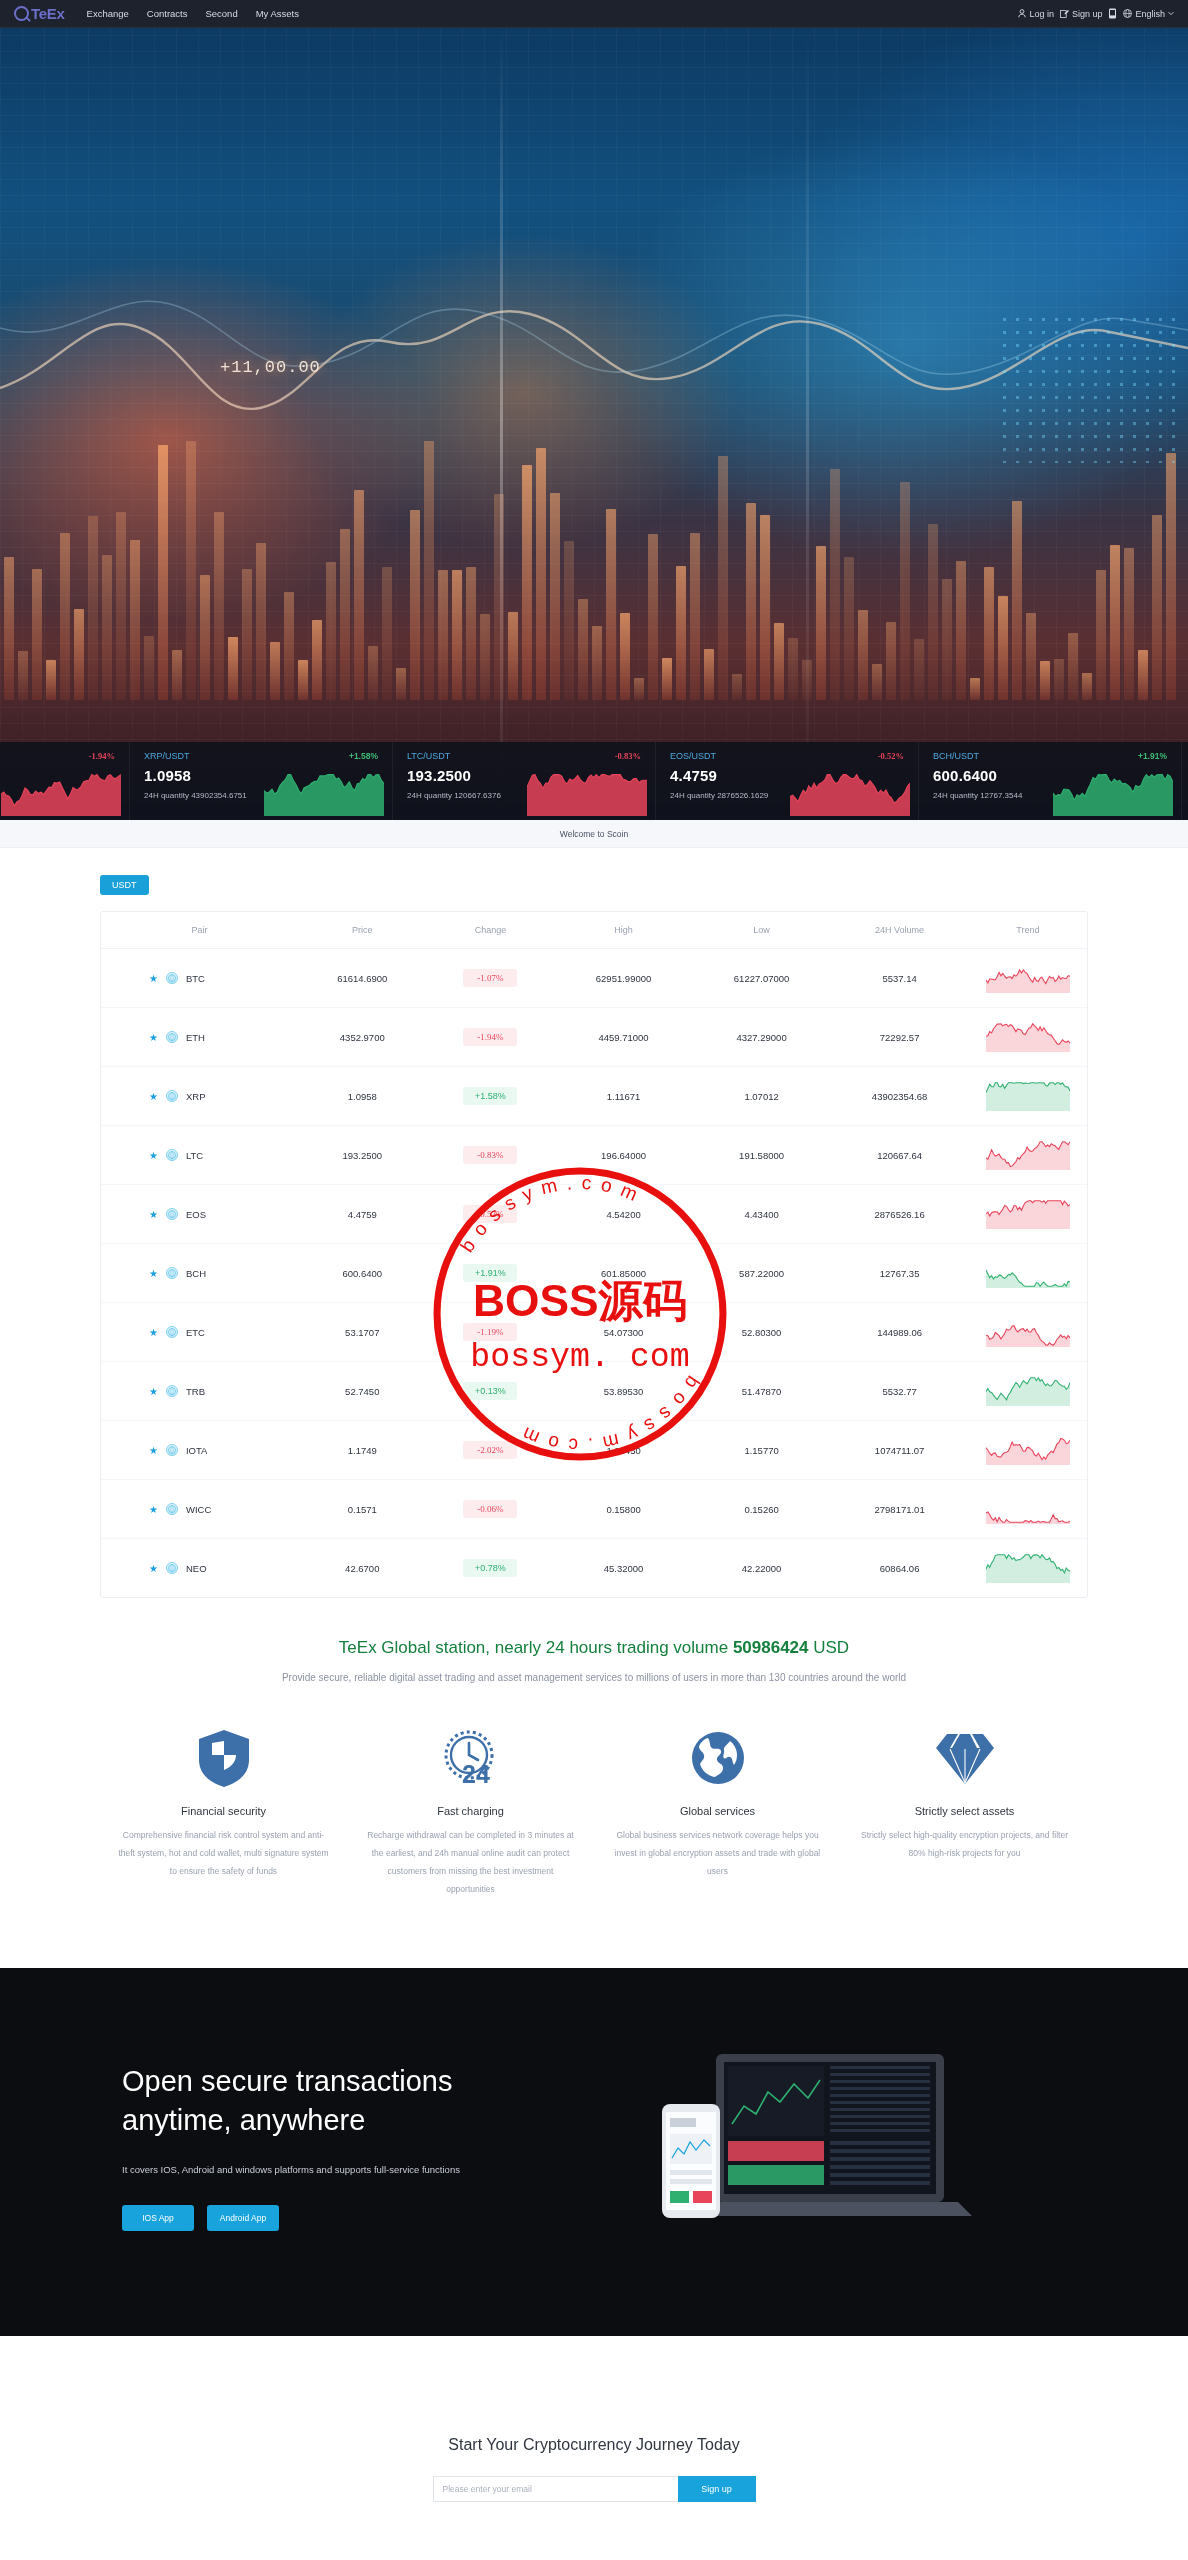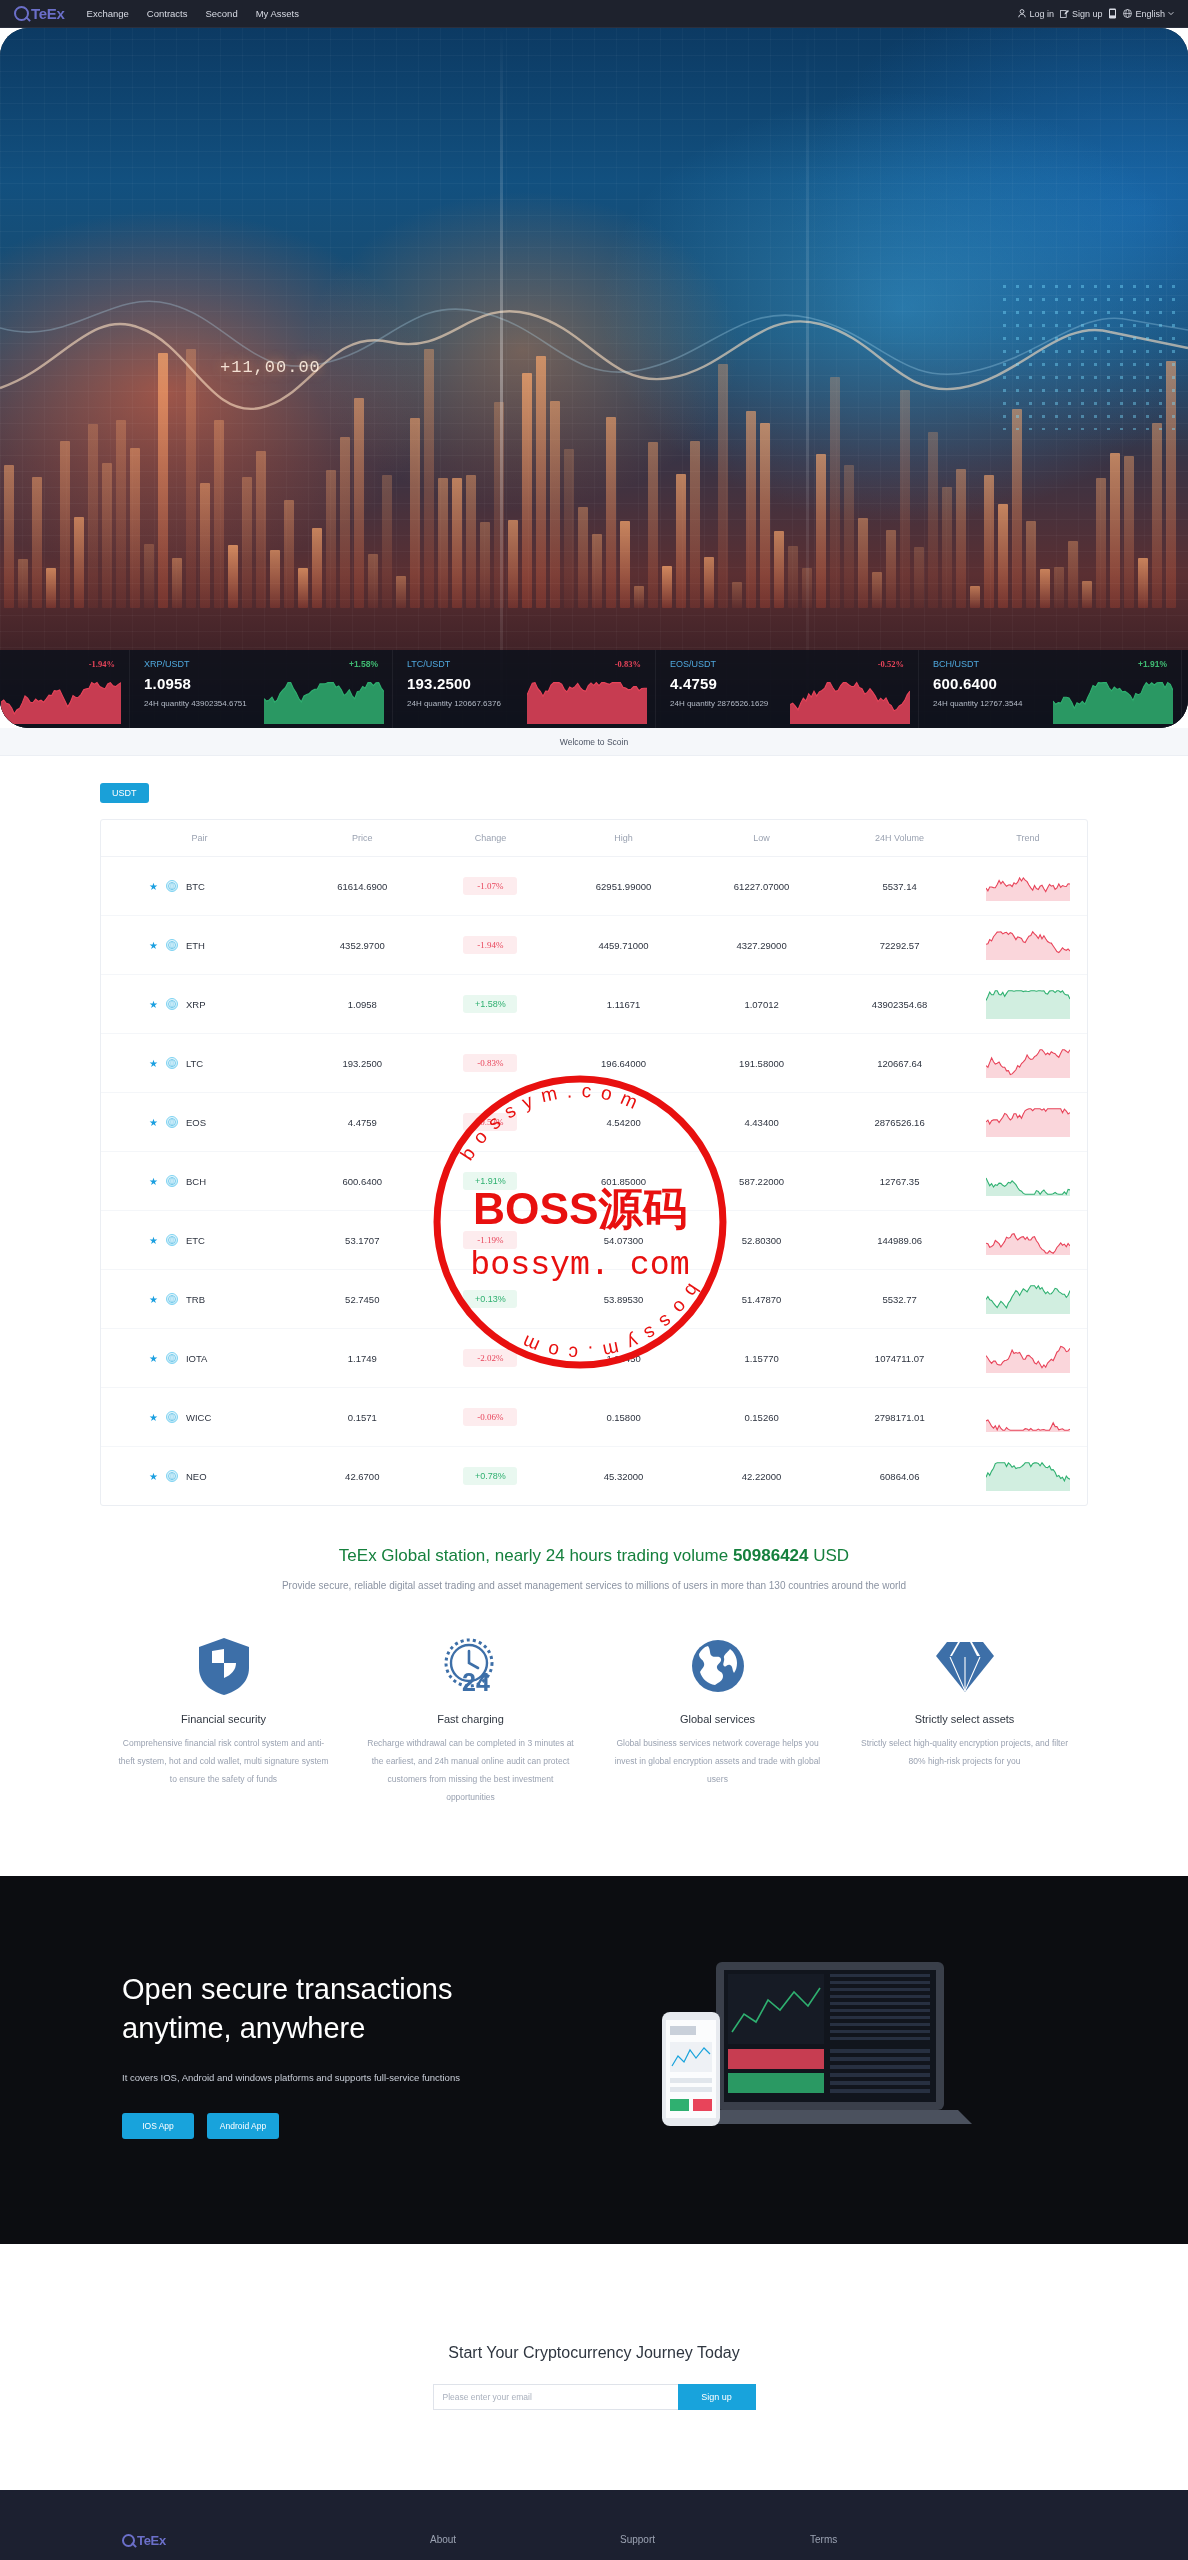--- a/index.html
+++ b/index.html
@@ -68,24 +68,23 @@
     gap: 3px;
     color: #d8dbe4;
     font-size: 9px;
     cursor: pointer;
   }
   .nav-right svg { display: block; }
 
   
   .hero {
     position: relative;
-    height: 700px;
+    height: 792px;
     overflow: hidden;
     background: #0d2236;
-    border-radius: 28px;
   }
   .hero-bg {
     position: absolute;
     inset: 0;
     background:
       radial-gradient(ellipse 380px 260px at 14% 52%, rgba(255,104,60,.55), transparent 70%),
       radial-gradient(ellipse 300px 220px at 44% 46%, rgba(255,140,70,.38), transparent 72%),
       radial-gradient(ellipse 420px 300px at 76% 40%, rgba(60,170,230,.45), transparent 72%),
       radial-gradient(ellipse 500px 340px at 96% 26%, rgba(30,120,200,.55), transparent 70%),
       linear-gradient(180deg, #0c3a63 0%, #12507f 22%, #1b4a6b 44%, #3a3344 62%, #5a2f32 78%, #3a1f25 92%, #14171f 100%);

